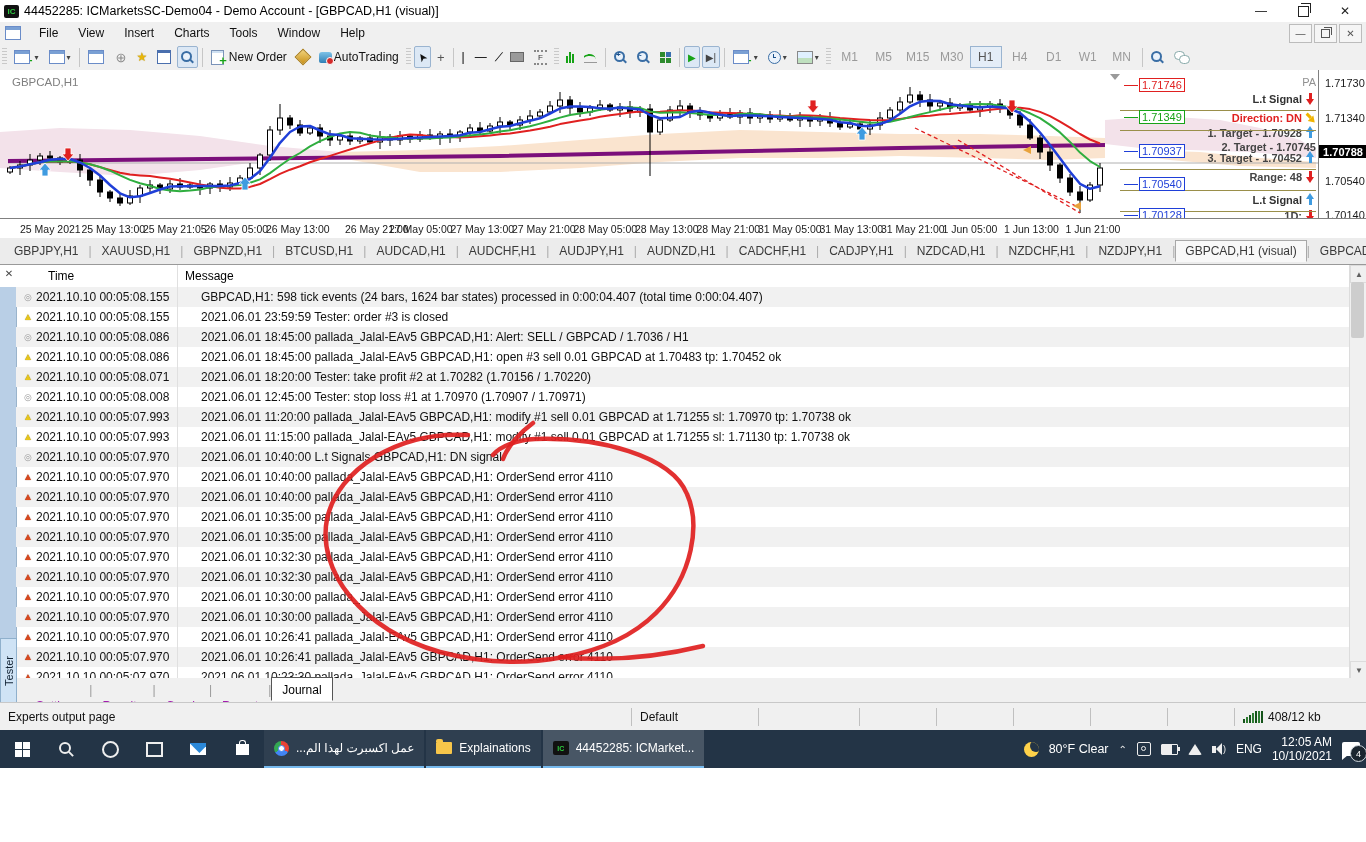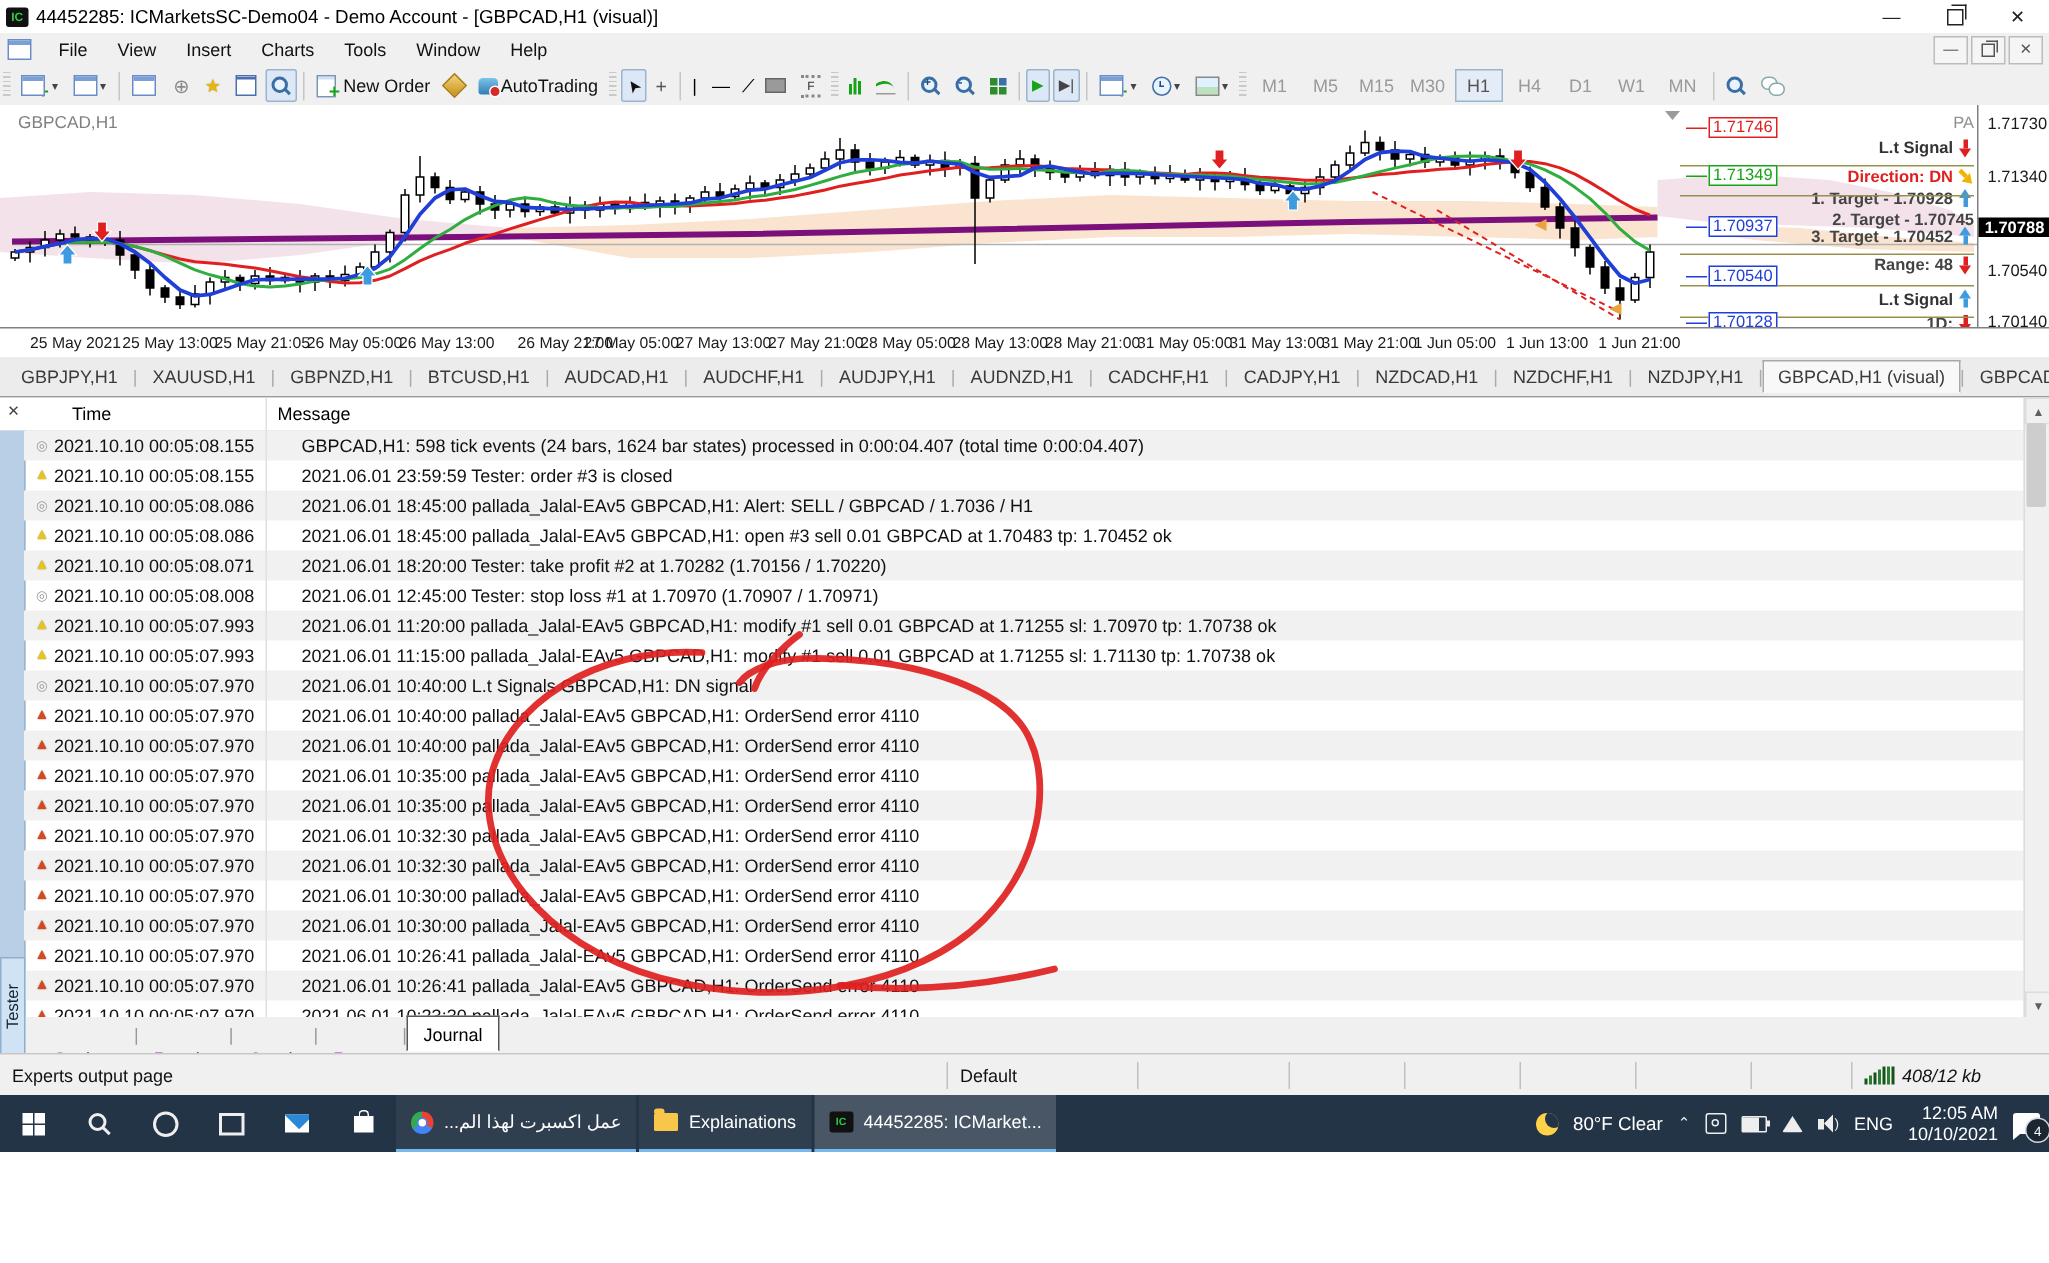--- a/index.html
+++ b/index.html
@@ -882,21 +882,21 @@
     <div class="scell first">Experts output page</div>
     <div class="scell" style="width:110px;">
         <span>Default</span>
       </div>
     <div class="scell" style="width:84px;"></div>
     <div class="scell" style="width:60px;"></div>
     <div class="scell" style="width:60px;"></div>
     <div class="scell" style="width:60px;"></div>
     <div class="scell" style="width:60px;"></div>
     <div class="scell" style="width:50px;"></div>
-    <div class="scell" style="width:115px;font-style:italic;">
+    <div class="scell" style="width:115px;">
       <span class="sigbars">
           <i style="height:4px"></i>
           <i style="height:6px"></i>
           <i style="height:8px"></i>
           <i style="height:10px"></i>
           <i style="height:12px"></i>
           <i style="height:12px"></i>
           <i style="height:12px"></i>
         </span>
       <span>408/12 kb</span>

